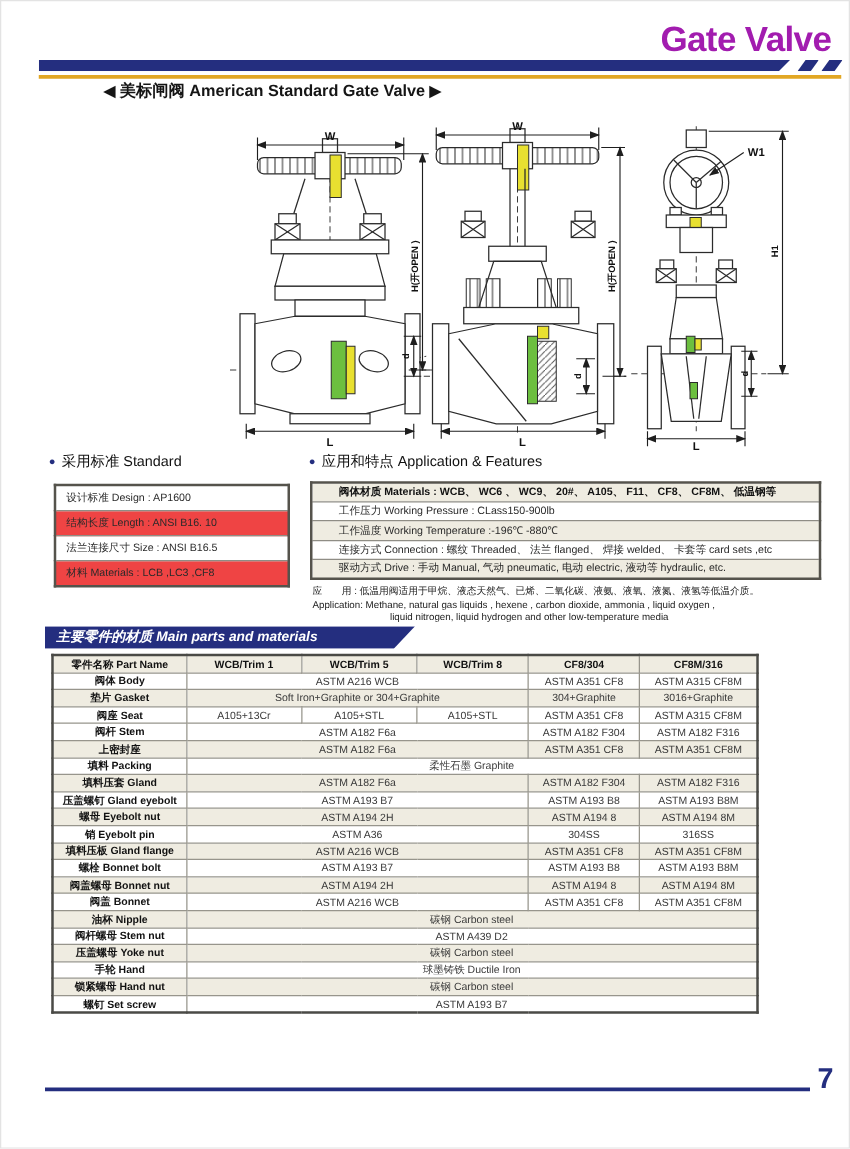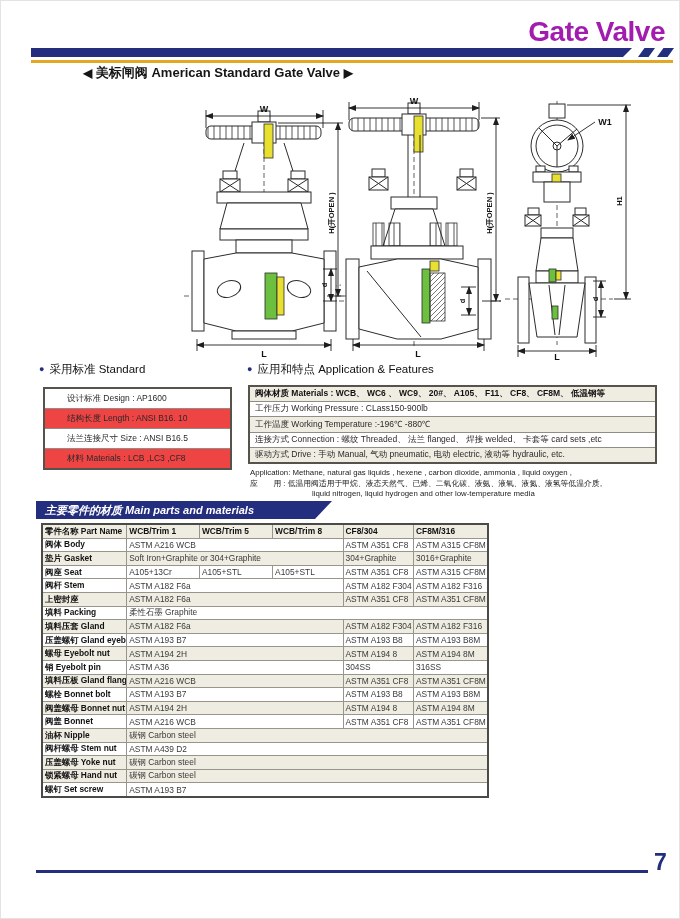--- a/index.html
+++ b/index.html
@@ -29,41 +29,41 @@
   .dl  { font:bold 9px "Liberation Sans", sans-serif; fill:#111; text-anchor:middle; }
   .dls { font:bold 7.5px "Liberation Sans", sans-serif; fill:#111; text-anchor:middle; }
 
   
   .subsec { position:absolute; font-size:11.5px; font-weight:normal; color:#111; }
   .subsec .bullet { color:#242e7f; font-size:9px; margin-right:5px; vertical-align:1.5px; }
 
   
   .std { position:absolute; left:42px; top:386px; width:189px; border-collapse:collapse;
          table-layout:fixed; border:2px solid #55534c; font-size:8.5px; color:#2a2a2a; }
-  .std td { border:1px solid #8f8d85; height:19px; padding:0 22px; }
+  .std td { border:1px solid #8f8d85; height:19px; padding:0 8px; }
   .std tr.alt td { background:#ef4444; }
 
   
   .app { position:absolute; left:247px; top:384px; width:409px; border-collapse:collapse;
          table-layout:fixed; border:2px solid #55534c; font-size:8.5px; color:#2a2a2a; }
-  .app td { border:1px solid #8f8d85; height:14.2px; padding:0 5px; white-space:nowrap; overflow:hidden; }
+  .app td { border:1px solid #8f8d85; height:14.2px; padding:0 21px; white-space:nowrap; overflow:hidden; }
   .app tr.alt td { background:#efece1; }
   .app tr.b td { font-weight:bold; color:#111; }
 
   .note { position:absolute; left:249px; top:467px; font-size:7.8px; color:#222; line-height:1.35; }
   .note .l3 { margin-left:62px; }
 
   
   .banner { position:absolute; left:35px; top:500px; width:296px; height:18px; background:#242e7f;
             color:#fff; font-size:11px; font-weight:bold; line-height:18px; padding-left:9px;
             box-sizing:border-box; clip-path:polygon(0 0,100% 0,calc(100% - 17px) 100%,0 100%);font-style:italic; }
 
   
-  .mt { position:absolute; left:40px; top:522px; width:448px; border-collapse:collapse;
-        table-layout:fixed; border:2px solid #4a4a46; font-size:8.4px; color:#3a3a3a; }
+  .mt { position:absolute; left:40px; top:522px; width:566px; border-collapse:collapse;
+        table-layout:fixed; border:2px solid #4a4a46; font-size:8.4px; color:#3a3a3a; text-align:center; }
   .mt td { border:1px solid #97958c; height:12.6px; padding:0 2px; white-space:nowrap; overflow:hidden; }
   .mt tr.hdr td { background:#efece1; font-weight:bold; color:#111; }
   .mt tr.alt td { background:#efece1; }
   .mt td.pn { font-weight:bold; color:#111; }
 
   
   .bottom-line { position:absolute; left:35px; top:869px; width:612px; height:3px; background:#242e7f; }
   .page-num { position:absolute; left:653px; top:848px; font-size:23px; font-weight:600; color:#242e7f; }
 </style>
 </head>
@@ -283,22 +283,22 @@
         </tr>
         <tr class="">
           <td>连接方式 Connection : 螺纹 Threaded、 法兰 flanged、 焊接 welded、 卡套等 card sets ,etc</td>
         </tr>
         <tr class="alt">
           <td>驱动方式 Drive : 手动 Manual, 气动 pneumatic, 电动 electric, 液动等 hydraulic, etc.</td>
         </tr>
       </tbody>
     </table>
   <div class="note" id="note-box">
+      <div>应　　用 : 低温用阀适用于甲烷、液态天然气、已烯、二氧化碳、液氨、液氧、液氮、液氢等低温介质。</div>
       <div>Application: Methane, natural gas liquids , hexene , carbon dioxide, ammonia , liquid oxygen ,</div>
-      <div>应　　用 : 低温用阀适用于甲烷、液态天然气、已烯、二氧化碳、液氨、液氧、液氮、液氢等低温介质。</div>
       <div class="l3">liquid nitrogen, liquid hydrogen and other low-temperature media</div>
     </div>
 
   <div class="banner">主要零件的材质 Main parts and materials</div>
   <table class="mt">
     <colgroup>
       <col style="width:19%">
         <col style="width:16.3%">
         <col style="width:16.4%">
       <col style="width:15.8%">
@@ -403,20 +403,24 @@
           <td colspan="5">碳钢 Carbon steel</td>
         </tr>
         <tr>
           <td class="pn">阀杆螺母 Stem nut</td>
           <td colspan="5">ASTM A439 D2</td>
         </tr>
         <tr class="alt">
           <td class="pn">压盖螺母 Yoke nut</td>
           <td colspan="5">碳钢 Carbon steel</td>
         </tr>
+        <tr>
+          <td class="pn">手轮 Hand</td>
+          <td colspan="5">球墨铸铁 Ductile Iron</td>
+        </tr>
         <tr class="alt">
           <td class="pn">锁紧螺母 Hand nut</td>
           <td colspan="5">碳钢 Carbon steel</td>
         </tr>
         <tr>
           <td class="pn">螺钉 Set screw</td>
           <td colspan="5">ASTM A193 B7</td>
         </tr>
       </tbody>
   </table>

